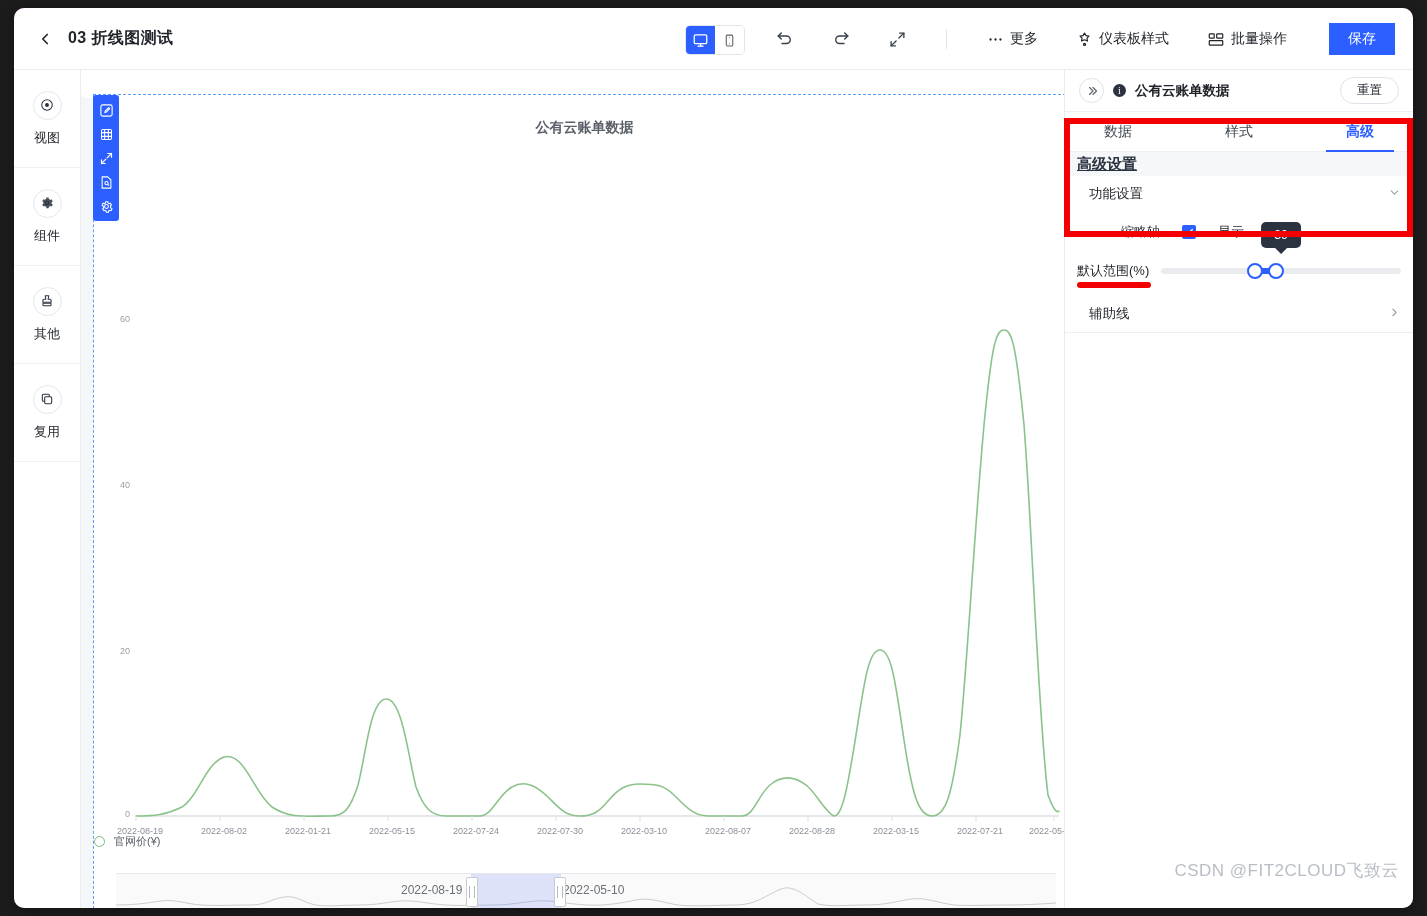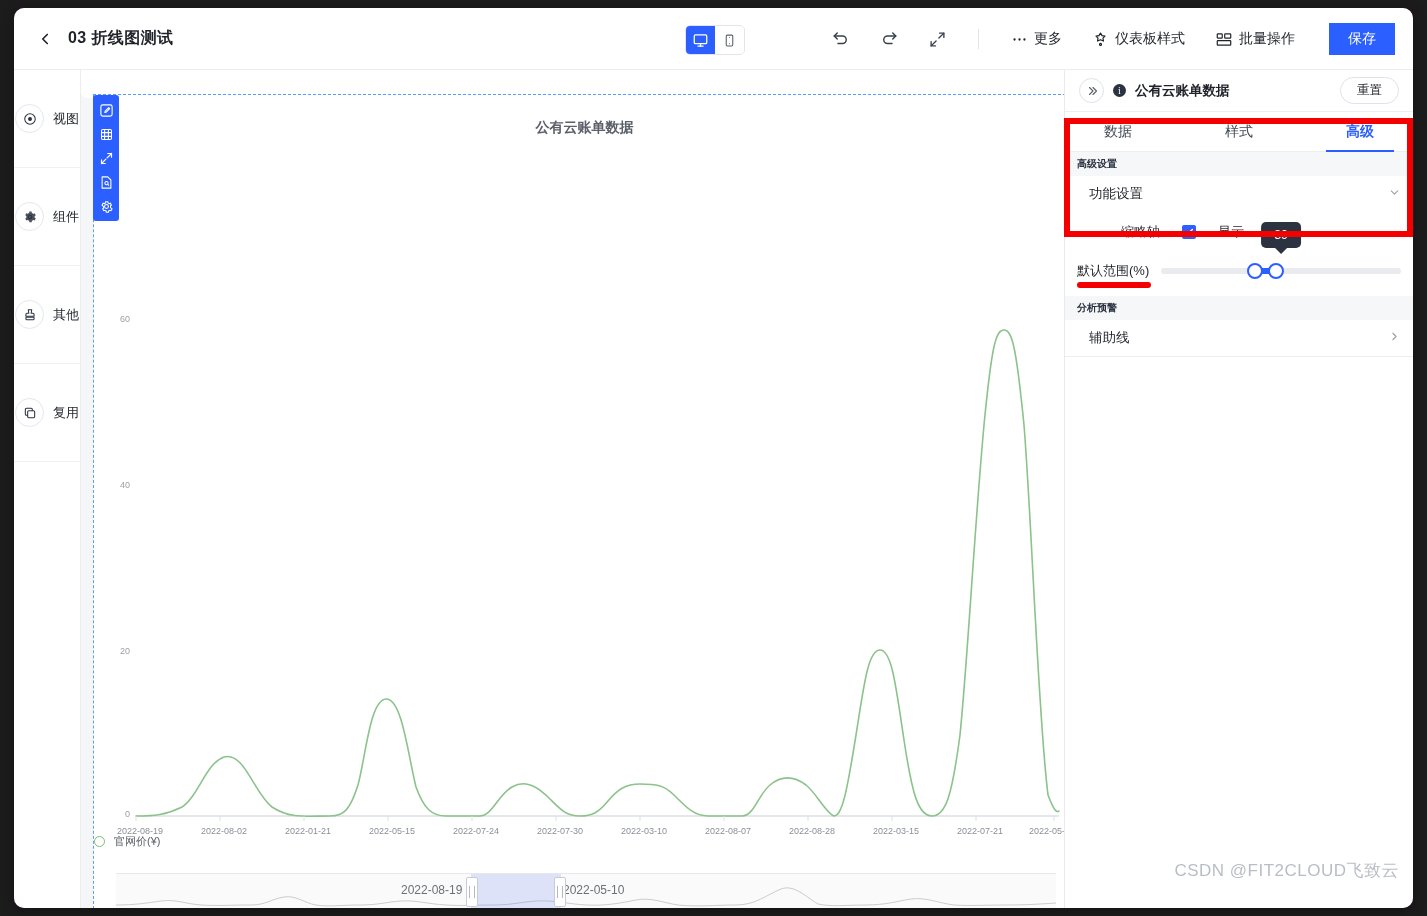--- a/index.html
+++ b/index.html
@@ -38,21 +38,21 @@
     display: flex; height: 30px; border-radius: 5px;
     overflow: hidden; border: 1px solid #e2e5ea; background:#fff;
   }
   .vt-btn {
     width: 29px; height: 28px; display: flex; align-items: center;
     justify-content: center; cursor: pointer; background: #fff;
   }
   .vt-btn.active { background: #2b5fff; }
   .tb-right {
     position: absolute; right: 18px; top: 0; height: 62px;
-    display: flex; align-items: center; gap: 10px;
+    display: flex; align-items: center; gap: 18px;
   }
   .icon-btn {
     width: 38px; height: 38px; display: flex; align-items: center;
     justify-content: center; cursor: pointer; color: #38404c;
   }
   .divider-v {
     width: 1px; height: 20px; background: #e0e3e8; margin: 0 12px;
   }
   .text-btn {
     display: flex; align-items: center; gap: 6px;
@@ -64,21 +64,21 @@
     font-size: 14px; border-radius: 0; padding: 7px 19px;
     cursor: pointer; white-space: nowrap;
   }
 
   
   .rail {
     position: absolute; left: 0; top: 62px; width: 67px; bottom: 0;
     background: #fff; border-right: 1px solid #ebedf0;
   }
   .rail-item {
-    height: 98px; display: flex; 
+    height: 98px; display: flex; flex-direction: column;
     align-items: center; justify-content: center; gap: 9px;
     cursor: pointer; border-bottom: 1px solid #f0f1f4;
   }
   .rail-circle {
     width: 29px; height: 29px; border-radius: 50%;
     border: 1px solid #e4e7f0; display: flex;
     align-items: center; justify-content: center; color: #2b3340;
   }
   .rail-label { font-size: 13px; color: #1f2329; }
 
@@ -180,21 +180,21 @@
     flex: 1; display: flex; align-items: center; justify-content: center;
     font-size: 14px; color: #434a54; cursor: pointer; position: relative;
   }
   .tab.active { color: #2b5fff; font-weight: 600; }
   .tab.active::after {
     content: ""; position: absolute; bottom: -1px; left: 18%; width: 64%;
     height: 2px; background: #2b5fff;
   }
   .sec-head {
     height: 24px; background: #f6f7f9; display: flex; align-items: center;
-    padding: 0 12px; font-size: 10px; color: #2b3340; font-weight: 600;
+    padding: 0 12px; font-size: 15px; color: #2b3340; font-weight: 600; text-decoration: underline;
   }
   .group-row {
     height: 36px; display: flex; align-items: center; padding: 0 12px;
     font-size: 13.5px; color: #1f2329; cursor: pointer; margin-left: 12px;
   }
   .group-row .chev { margin-left: auto; color: #9aa0a8; font-size: 13px; }
   .fn-body { padding: 4px 12px 16px 12px; }
   .fn-line {
     display: flex; align-items: center; gap: 22px; height: 32px;
     padding-left: 44px;
@@ -532,21 +532,20 @@
           <span class="slider-track">
             <span class="slider-fill"></span>
             <span class="sl-knob k1"></span>
             <span class="sl-knob k2"></span>
             <span class="tooltip">39</span>
           </span>
         </div>
       </div>
     </div>
 
-    <div class="sec-head">分析预警</div>
     <div class="group-row">
       <span>辅助线</span>
       <span class="chev">
         <svg width="13" height="13" viewBox="0 0 24 24" fill="none" stroke="currentColor" stroke-width="2" stroke-linecap="round" stroke-linejoin="round">
             <polyline points="9 6 15 12 9 18"></polyline>
           </svg>
       </span>
     </div>
     <div class="rows-sep"></div>
   </div>

